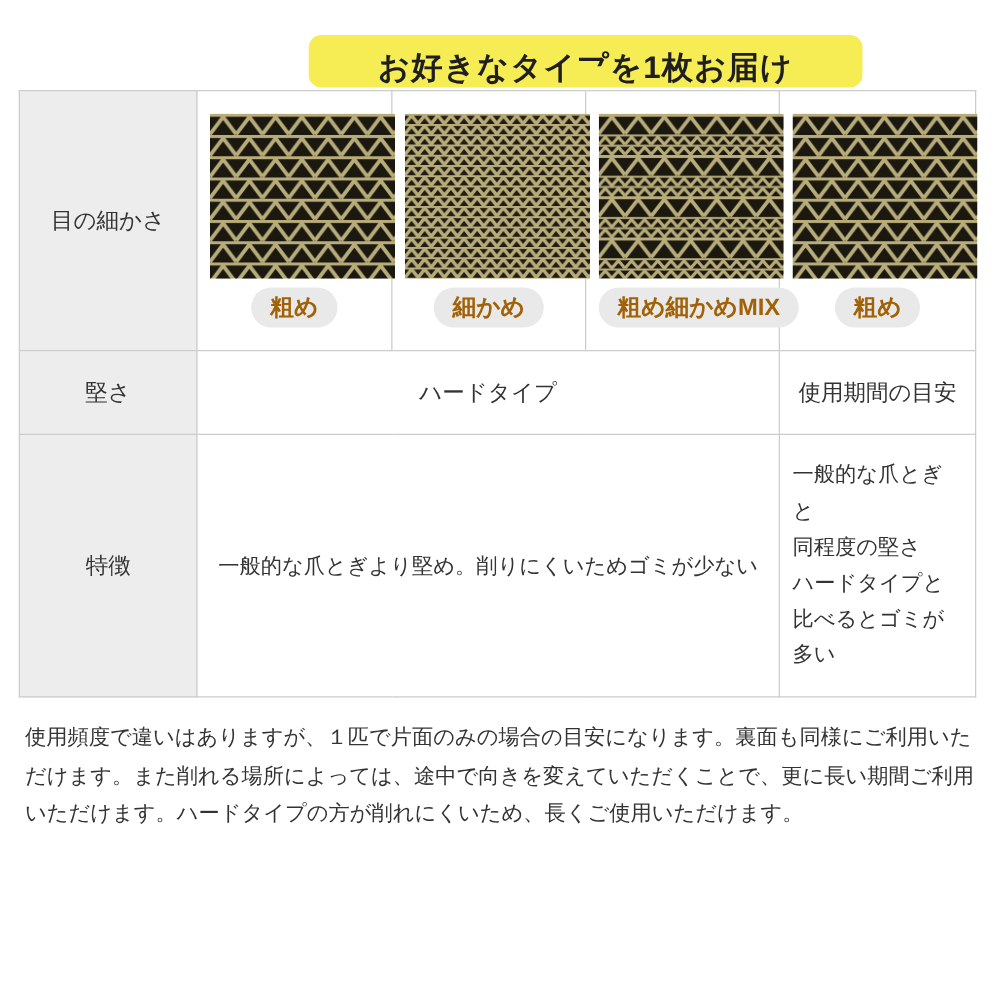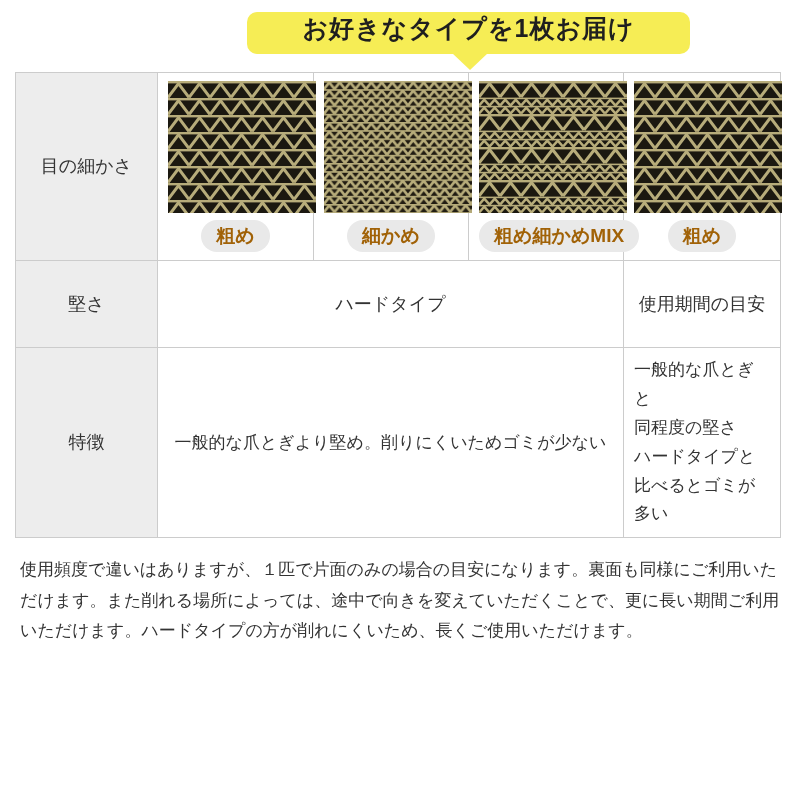--- a/index.html
+++ b/index.html
@@ -6,39 +6,39 @@
   body{
     width:800px;height:800px;background:#ffffff;
     font-family:"Liberation Sans","DejaVu Sans",sans-serif;
     color:#333;-webkit-font-smoothing:antialiased;
   }
   .page{position:relative;width:800px;height:800px;overflow:hidden;}
 
   
   .banner-wrap{position:relative;height:72px;}
   .banner{
-    position:absolute;left:247px;top:12px;width:443px;height:42px;
+    position:absolute;left:247px;top:28px;width:443px;height:42px;
     background:#f6ed55;border-radius:10px;
-    display:flex;align-items:flex-start;justify-content:center;
+    display:flex;align-items:flex-end;justify-content:center;
     font-size:25px;font-weight:700;color:#1f1f1f;letter-spacing:1px;
   }
   .banner-arrow{
     position:absolute;left:452px;top:53px;width:0;height:0;
     border-left:18px solid transparent;border-right:18px solid transparent;
     border-top:17px solid #f6ed55;
   }
 
   
   table.cmp{
     border-collapse:collapse;table-layout:fixed;
     margin-left:15px;width:765px;
   }
   table.cmp td{
     border:1px solid #cccccc;vertical-align:middle;
-    font-size:18px;color:#333;padding:8px 10px;box-sizing:border-box;
+    font-size:18px;color:#333;padding:18px 10px;box-sizing:border-box;
   }
   td.rowhead{
     background:#ededed;color:#222;text-align:center;
     font-size:19px;line-height:1.5;
   }
   td.rowhead .blk{display:inline-block;text-align:left;white-space:pre-line;}
   td.center{text-align:center;}
   td.left{text-align:left;padding-left:12px;padding-right:10px;}
   .pre{white-space:pre-line;line-height:1.7;}
   td.big{font-size:20px;}
@@ -128,21 +128,21 @@
         <span class="pill">粗め細かめMIX</span>
       </td>
       <td class="texcell">
         <svg class="texture" width="148" height="132">
               <rect width="148" height="132" fill="url(#patCoarse)"></rect>
             </svg>
         <span class="pill">粗め</span>
       </td>
     </tr>
 
-    <tr style="height:87px">
+    <tr style="height:67px">
       <td class="rowhead">堅さ</td>
       <td class="center big" colspan="3">ハードタイプ</td>
       <td class="center big">使用期間の目安</td>
     </tr>
 
     <tr style="height:157px">
       <td class="rowhead">特徴</td>
       <td class="center nowrap" colspan="3" style="font-size:17px;font-family:Liberation Serif, serif;">一般的な爪とぎより堅め。削りにくいためゴミが少ない</td>
       <td class="left pre" style="font-size:17px;">一般的な爪とぎと
 同程度の堅さ

